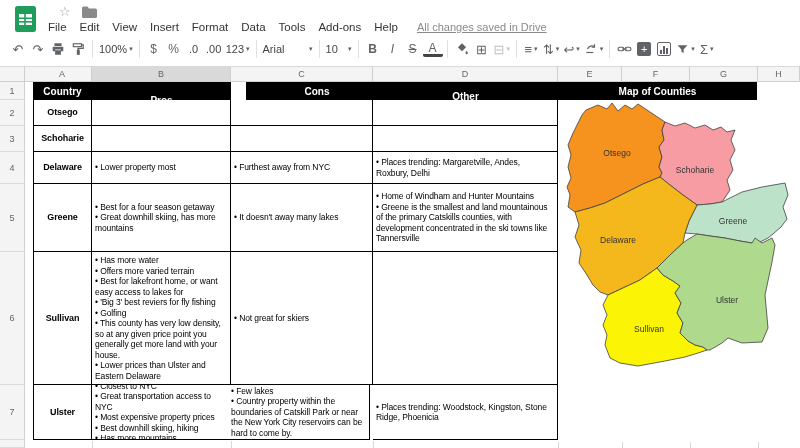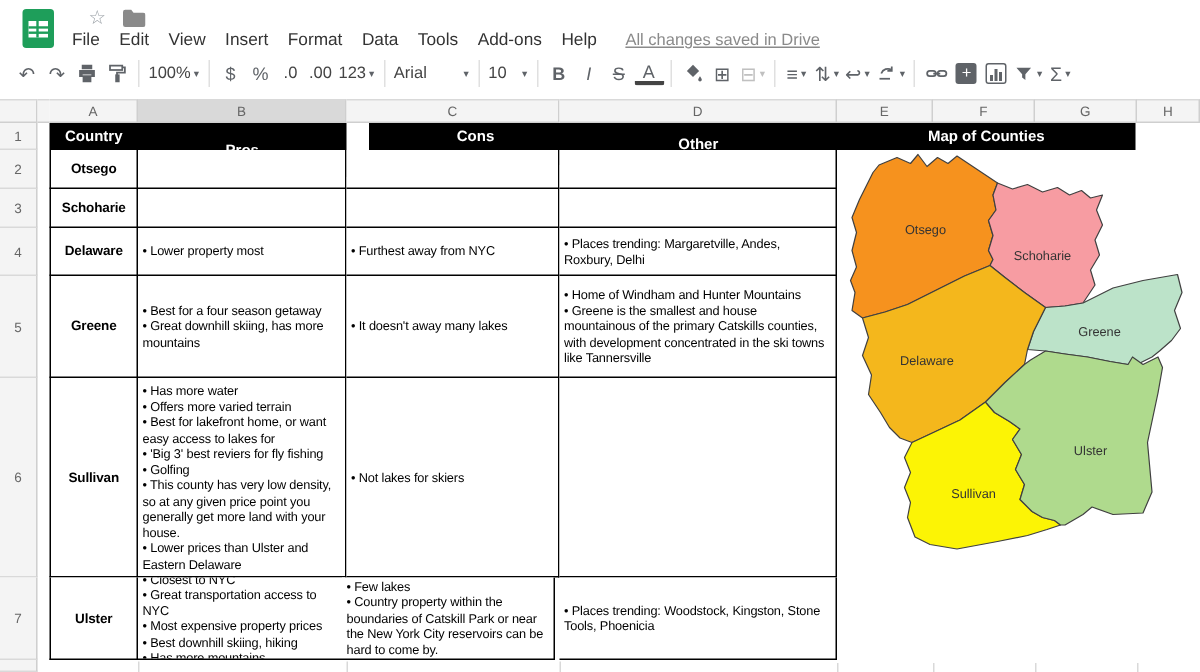--- a/index.html
+++ b/index.html
@@ -277,58 +277,58 @@
   </div>
 <div class="tc" style="left:92px;top:184px;width:139px;height:68px">
     <span class="txt">• Best for a four season getaway
 • Great downhill skiing, has more mountains</span>
   </div>
 <div class="tc" style="left:231px;top:184px;width:142px;height:68px">
     <span class="txt">• It doesn't away many lakes</span>
   </div>
 <div class="tc" style="left:373px;top:184px;width:185px;height:68px">
     <span class="txt">• Home of Windham and Hunter Mountains
-• Greene is the smallest and house mountainous of the primary Catskills counties, with development concentrated in the ski towns like Tannersville</span>
+• Greene is the smallest and land mountainous of the primary Catskills counties, with development concentrated in the ski towns like Tannersville</span>
   </div>
 
 <div class="tc first country" style="left:33px;top:252px;width:59px;height:133px">
     <span class="txt">Sullivan</span>
   </div>
 <div class="tc" style="left:92px;top:252px;width:139px;height:133px">
     <span class="txt">• Has more water
 • Offers more varied terrain
 • Best for lakefront home, or want easy access to lakes for
 • 'Big 3' best reviers for fly fishing
 • Golfing
 • This county has very low density, so at any given price point you generally get more land with your house.
 • Lower prices than Ulster and Eastern Delaware</span>
   </div>
 <div class="tc" style="left:231px;top:252px;width:142px;height:133px">
-    <span class="txt">• Not lakes for skiers</span>
+    <span class="txt">• Not great for skiers</span>
   </div>
 <div class="tc" style="left:373px;top:252px;width:185px;height:133px">
     <span class="txt"></span>
   </div>
 
 <div class="tc first country" style="left:33px;top:385px;width:59px;height:55px">
     <span class="txt">Ulster</span>
   </div>
 <div class="tc" style="left:92px;top:385px;width:139px;height:55px">
     <span class="txt">• Closest to NYC
 • Great transportation access to NYC
 • Most expensive property prices
 • Best downhill skiing, hiking
 • Has more mountains</span>
   </div>
 <div class="tc" style="left:228px;top:385px;width:142px;height:55px">
     <span class="txt">• Few lakes
 • Country property within the boundaries of Catskill Park or near the New York City reservoirs can be hard to come by.</span>
   </div>
 <div class="tc" style="left:373px;top:385px;width:185px;height:55px">
-    <span class="txt">• Places trending: Woodstock, Kingston, Stone Tools, Phoenicia</span>
+    <span class="txt">• Places trending: Woodstock, Kingston, Stone Ridge, Phoenicia</span>
   </div>
 
 <div class="stub" style="left:92px;top:441px;height:7px"></div>
 <div class="stub" style="left:231px;top:441px;height:7px"></div>
 <div class="stub" style="left:373px;top:441px;height:7px"></div>
 <div class="stub" style="left:558px;top:441px;height:7px"></div>
 <div class="stub" style="left:622px;top:442px;height:6px"></div>
 <div class="stub" style="left:690px;top:442px;height:6px"></div>
 <div class="stub" style="left:758px;top:442px;height:6px"></div>
 

